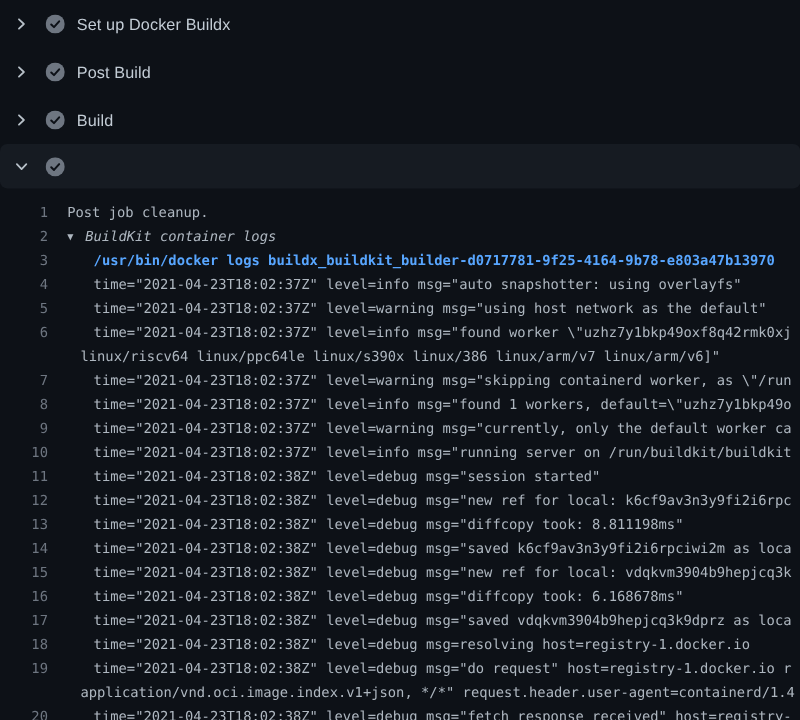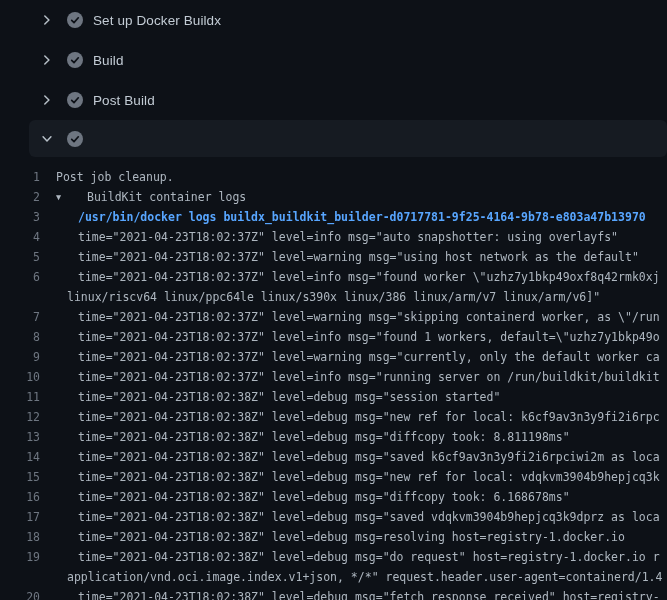--- a/index.html
+++ b/index.html
@@ -17,21 +17,21 @@
   *{margin:0;padding:0;box-sizing:border-box;}
   html,body{background:var(--bg);}
   .screen{
     width:667px;height:600px;overflow:hidden;background:var(--bg);
     font-family:"Liberation Sans", sans-serif;position:relative;
   }
   
   .steps{padding-top:0;}
   .step{
     display:flex;align-items:center;gap:12px;
-    height:40px;padding-left:10px;cursor:pointer;margin-left:29px;
+    height:40px;padding-left:10px;cursor:pointer;
   }
   .step.expanded{
     height:37px;background:var(--highlight);border-radius:6px;
   }
   .chev{width:16px;height:16px;flex:none;color:var(--chevron);display:flex;align-items:center;justify-content:center;}
   .chev svg{display:block;}
   .step.expanded .chev svg{transform:rotate(90deg);}
   .status{width:16px;height:16px;flex:none;display:flex;align-items:center;justify-content:center;}
   .title{font-size:13.5px;color:var(--step-title);letter-spacing:.1px;margin-left:-2px;}
   .step.expanded .title{color:var(--step-title-active);}
@@ -40,21 +40,21 @@
     padding-top:10px;
     font-family:"DejaVu Sans Mono","Liberation Mono",monospace;
     font-size:11.5px;color:var(--log-text);
   }
   .line{height:20px;line-height:20px;white-space:pre;overflow:hidden;}
   .ln{display:inline-block;width:40px;text-align:right;color:var(--line-num);}
   .indent-top .txt{margin-left:16px;text-align:right;}
   .indent-group .txt{margin-left:38px;}
   .indent-cont .txt{margin-left:27px;}
   .toggle{display:inline-block;margin-left:16px;width:15px;font-size:8.5px;vertical-align:1px;cursor:pointer;}
-  .indent-grouphead .txt{margin-left:16px;}
+  .indent-grouphead .txt{margin-left:0;font-style:italic;}
   .style-command .txt{color:var(--command);font-weight:700;}
 </style>
 </head>
 <body>
 
 <div class="screen">
   <div class="steps" id="steps">
   <div class="step collapsed">
     <span class="chev">
       <svg width="14" height="14" viewBox="0 0 16 16" aria-hidden="true">
@@ -75,36 +75,36 @@
       <svg width="14" height="14" viewBox="0 0 16 16" aria-hidden="true">
         <path d="M5.5 3.5 L10.2 8 L5.5 12.5" fill="none" stroke="currentColor" stroke-width="1.7" stroke-linecap="round" stroke-linejoin="round"></path>
       </svg>
     </span>
     <span class="status">
       <svg width="16" height="16" viewBox="0 0 16 16" aria-hidden="true">
         <circle cx="8" cy="8" r="8" fill="var(--icon-circle)"></circle>
         <path d="M4.7 8.4 L7 10.6 L11.3 5.8" fill="none" stroke="var(--check)" stroke-width="1.7" stroke-linecap="round" stroke-linejoin="round"></path>
       </svg>
     </span>
-    <span class="title">Build</span>
+    <span class="title">Post Build</span>
   </div>
 
   <div class="step collapsed">
     <span class="chev">
       <svg width="14" height="14" viewBox="0 0 16 16" aria-hidden="true">
         <path d="M5.5 3.5 L10.2 8 L5.5 12.5" fill="none" stroke="currentColor" stroke-width="1.7" stroke-linecap="round" stroke-linejoin="round"></path>
       </svg>
     </span>
     <span class="status">
       <svg width="16" height="16" viewBox="0 0 16 16" aria-hidden="true">
         <circle cx="8" cy="8" r="8" fill="var(--icon-circle)"></circle>
         <path d="M4.7 8.4 L7 10.6 L11.3 5.8" fill="none" stroke="var(--check)" stroke-width="1.7" stroke-linecap="round" stroke-linejoin="round"></path>
       </svg>
     </span>
-    <span class="title">Post Build</span>
+    <span class="title">Build</span>
   </div>
 
   <div class="step expanded">
     <span class="chev">
       <svg width="14" height="14" viewBox="0 0 16 16" aria-hidden="true">
         <path d="M5.5 3.5 L10.2 8 L5.5 12.5" fill="none" stroke="currentColor" stroke-width="1.7" stroke-linecap="round" stroke-linejoin="round"></path>
       </svg>
     </span>
     <span class="status">
       <svg width="16" height="16" viewBox="0 0 16 16" aria-hidden="true">

